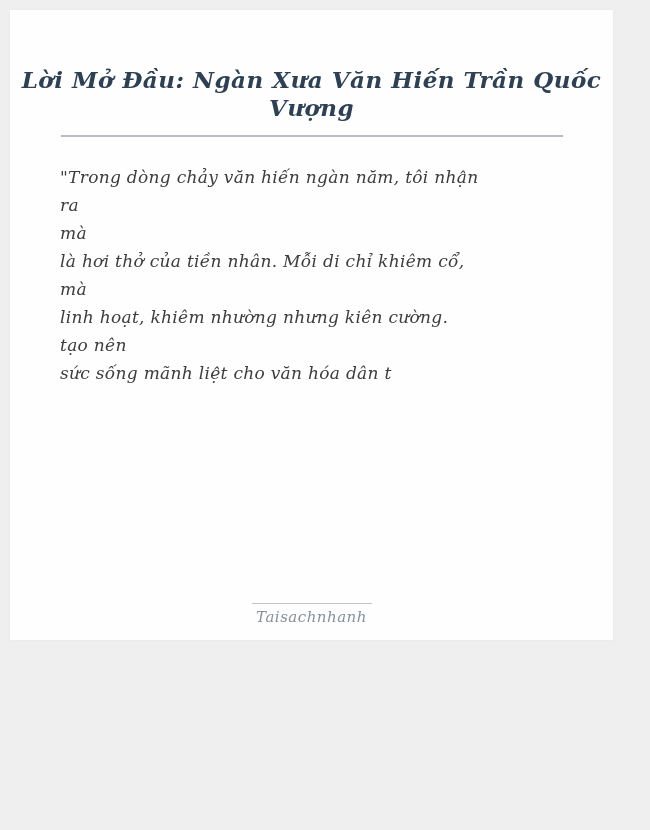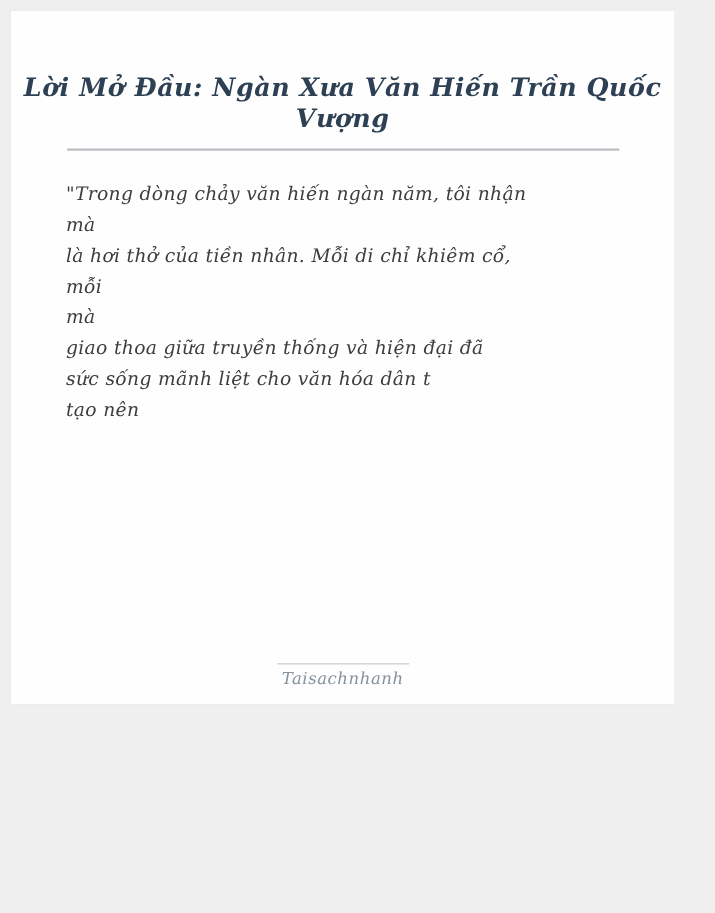--- a/index.html
+++ b/index.html
@@ -73,27 +73,27 @@
 <body>
 
 <div class="page">
 
   <h1 class="title">Lời Mở Đầu: Ngàn Xưa Văn Hiến Trần Quốc Vượng</h1>
 
   <div class="title-rule"></div>
 
   <div class="body-text">
       <div class="line">"Trong dòng chảy văn hiến ngàn năm, tôi nhận</div>
+      <div class="line">ra</div>
       <div class="line">mà</div>
       <div class="line">là hơi thở của tiền nhân. Mỗi di chỉ khiêm cổ,</div>
-      <div class="line">mỗi</div>
       <div class="line">mà</div>
-      <div class="line">giao thoa giữa truyền thống và hiện đại đã</div>
+      <div class="line">linh hoạt, khiêm nhường nhưng kiên cường.</div>
+      <div class="line">tạo nên</div>
       <div class="line">sức sống mãnh liệt cho văn hóa dân t</div>
-      <div class="line">tạo nên</div>
     </div>
 
   <div class="footer">
     <div class="footer-rule"></div>
     <div class="brand">Taisachnhanh</div>
   </div>
 
 </div>
 
 </body></html>

